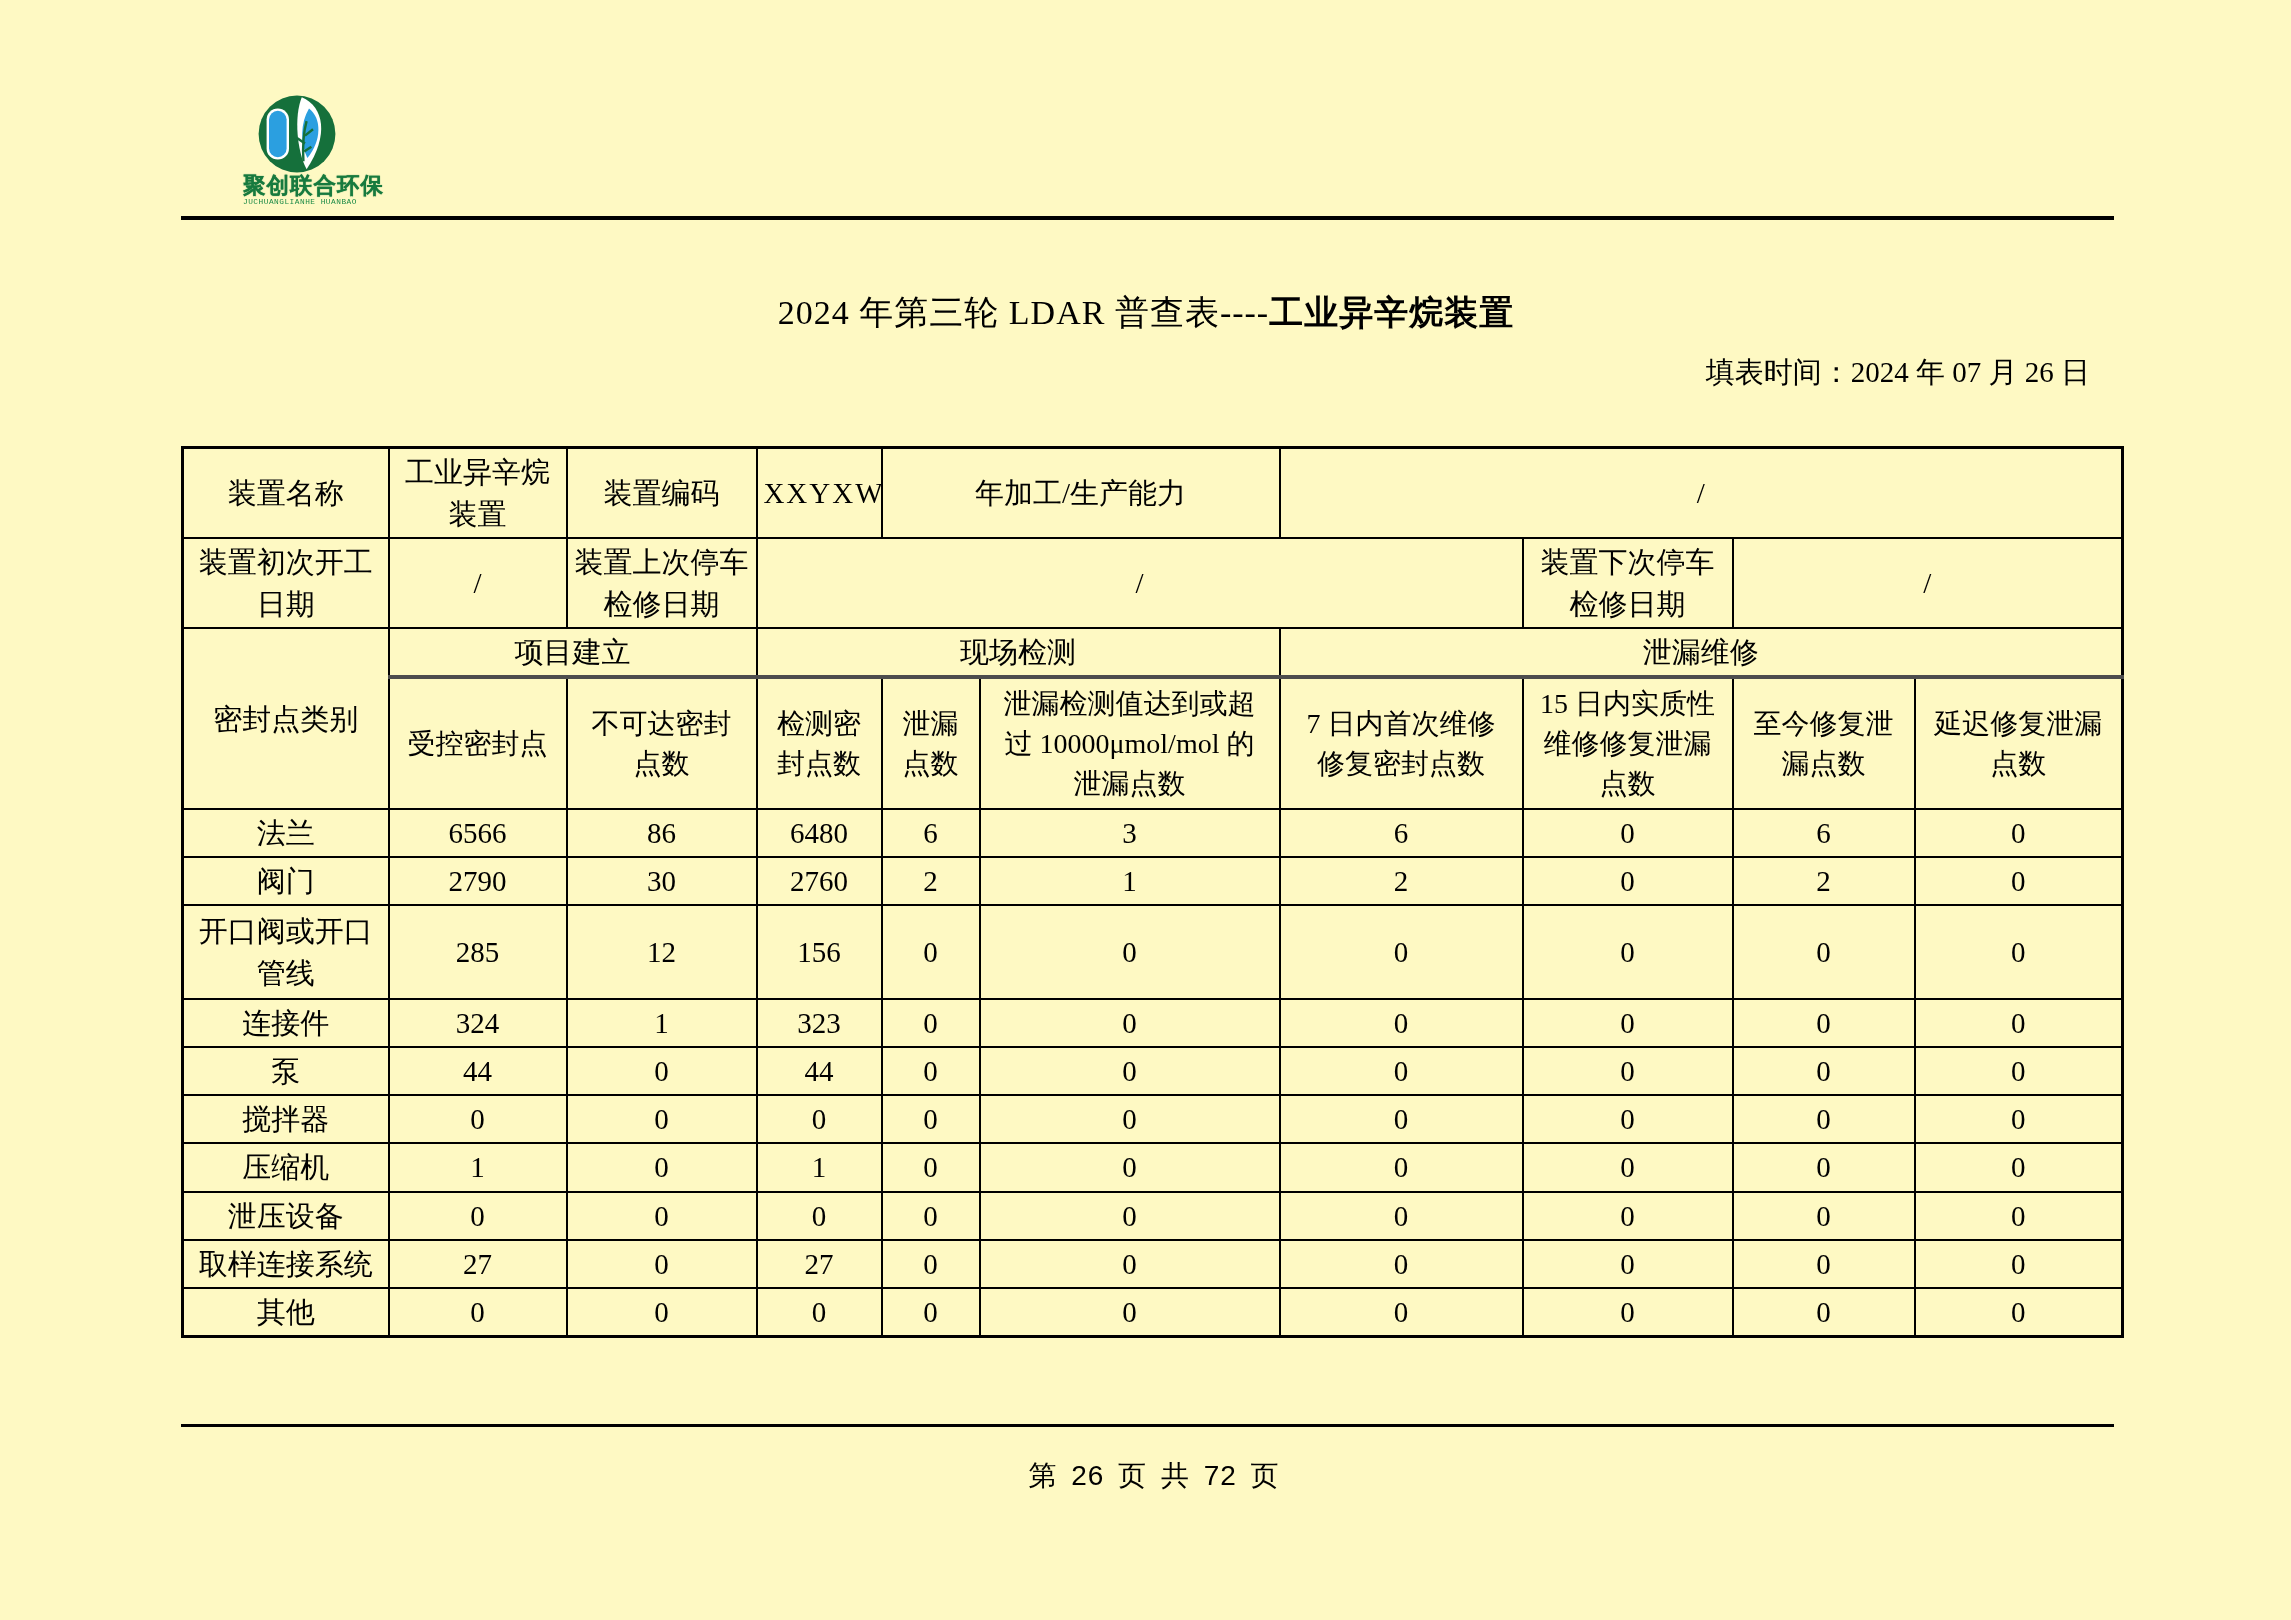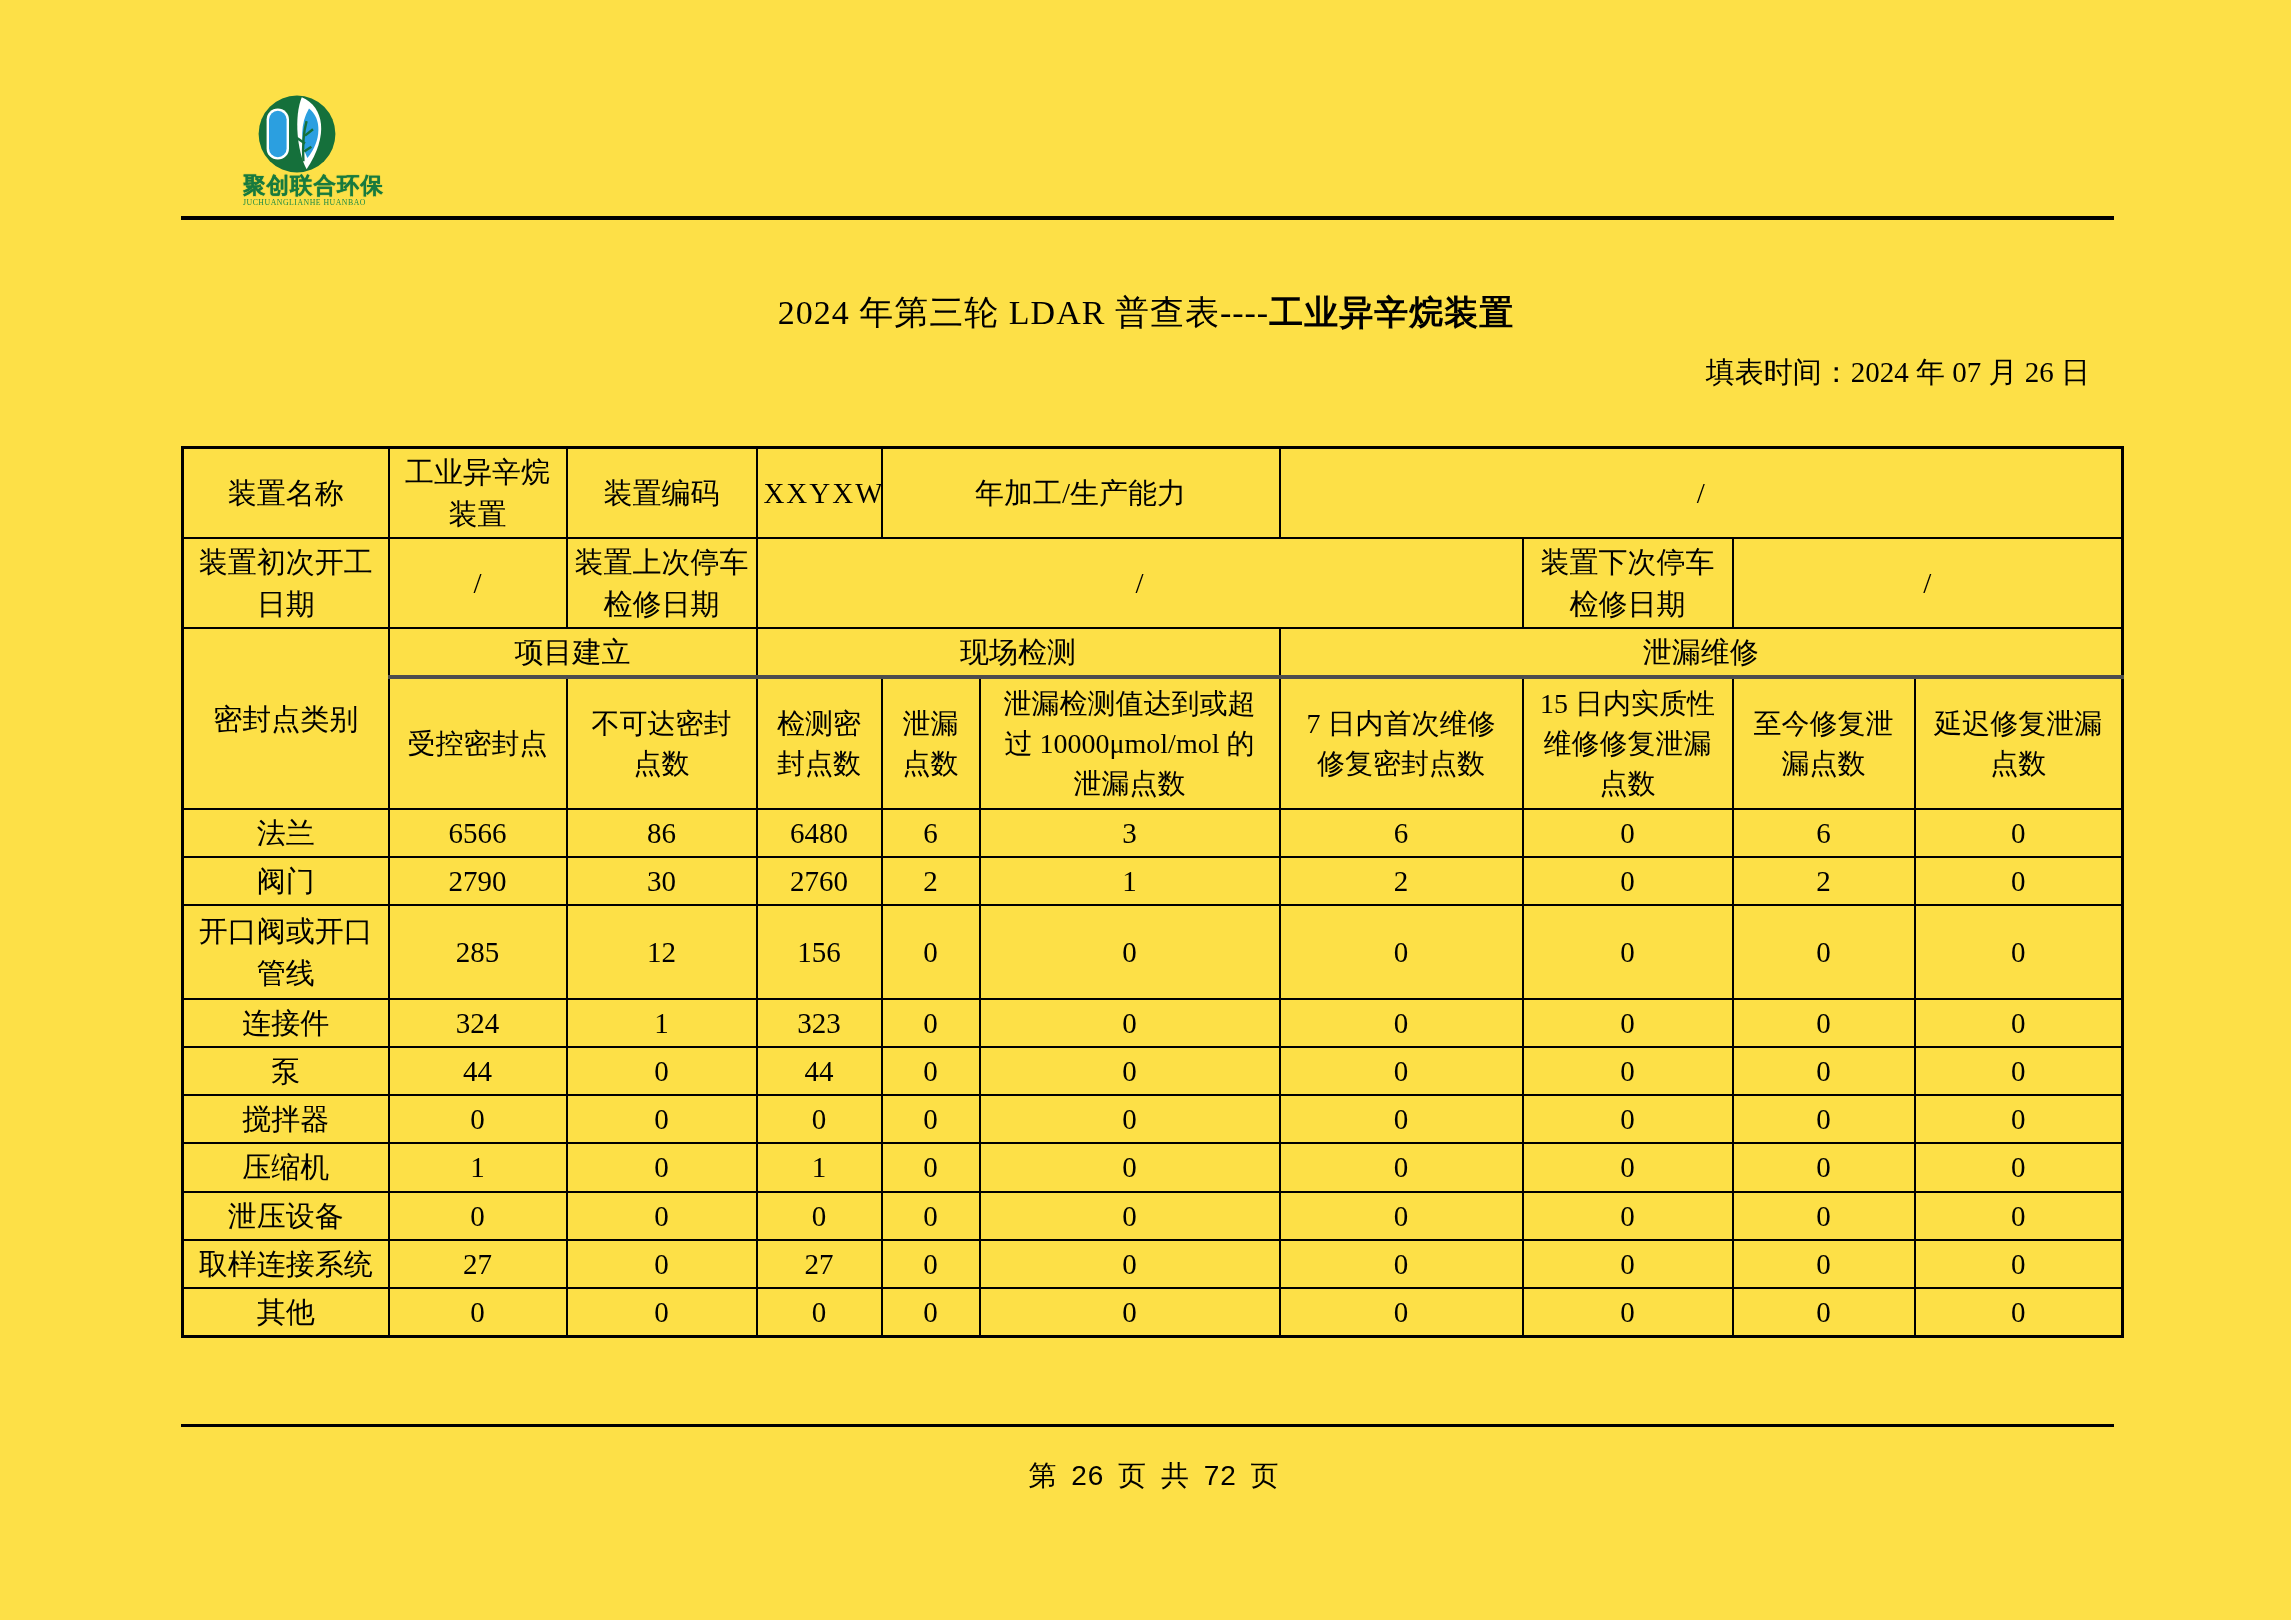--- a/index.html
+++ b/index.html
@@ -1,36 +1,36 @@
 <!DOCTYPE html>
 <html><head>
 <meta charset="utf-8">
 <style>
   html,body{margin:0;padding:0;background:#fff;}
   .page{
     position:relative;
     width:2292px;height:1620px;
-    background:#fde047;
+    background:#fef9c3;
     font-family:"Liberation Serif","DejaVu Serif",serif;
     color:#000;
     overflow:hidden;
   }
 
   
   .logo{position:absolute;left:243px;top:94px;width:108px;text-align:center;}
   .logo svg{display:block;margin:0 auto;}
   .logo-cn{
     font-size:22.5px;font-weight:bold;color:#177a3e;
     line-height:1.05;white-space:nowrap;letter-spacing:1px;
     font-family:"Liberation Sans","DejaVu Sans",sans-serif;
     text-shadow:0 0 1px #177a3e;
   }
   .logo-en{
     font-size:7.8px;color:#1b8a46;line-height:1.2;white-space:nowrap;
-    font-family:Liberation Serif, serif;
+    font-family:Liberation Mono, monospace;
     letter-spacing:0.5px;
   }
 
   
   .report-no{
     position:absolute;top:165px;right:179px;
     font-size:29px;white-space:nowrap;
   }
   .num-sans{font-family:"Liberation Sans","DejaVu Sans",sans-serif;}
   .report-no .num-sans{margin:0 5.9px;}

